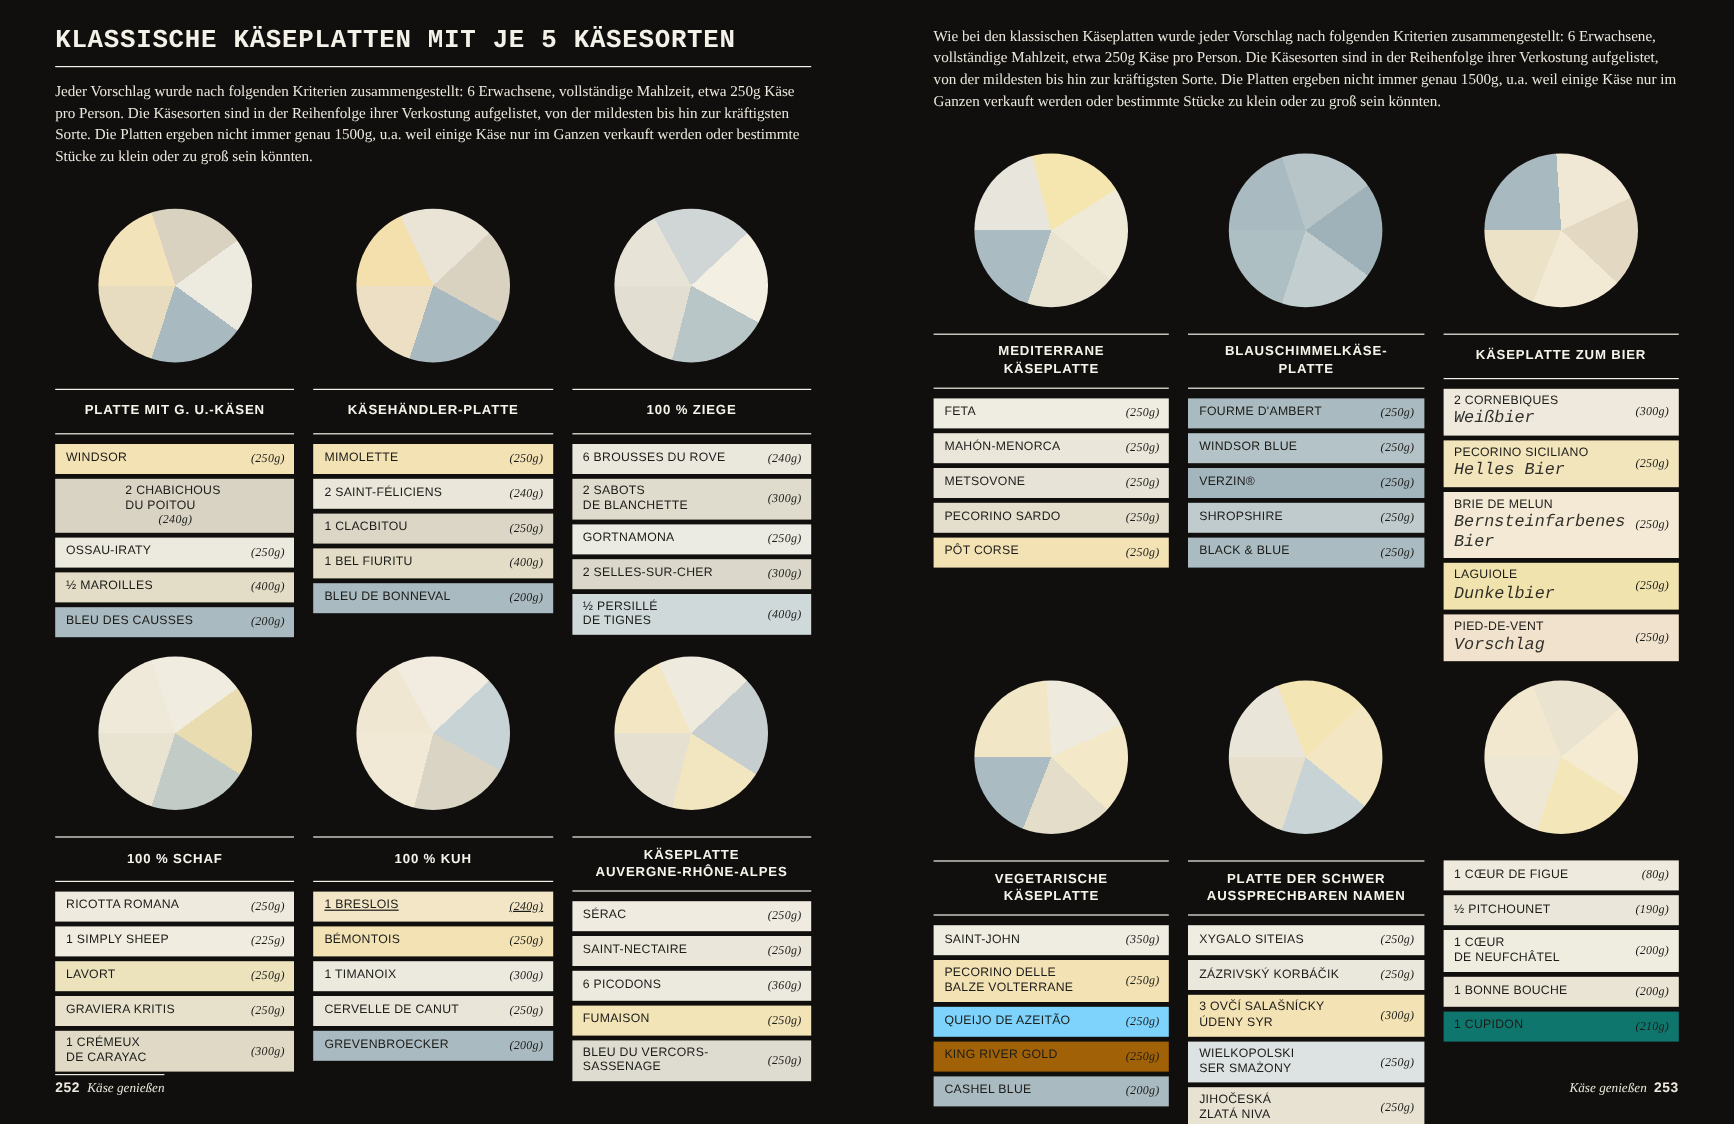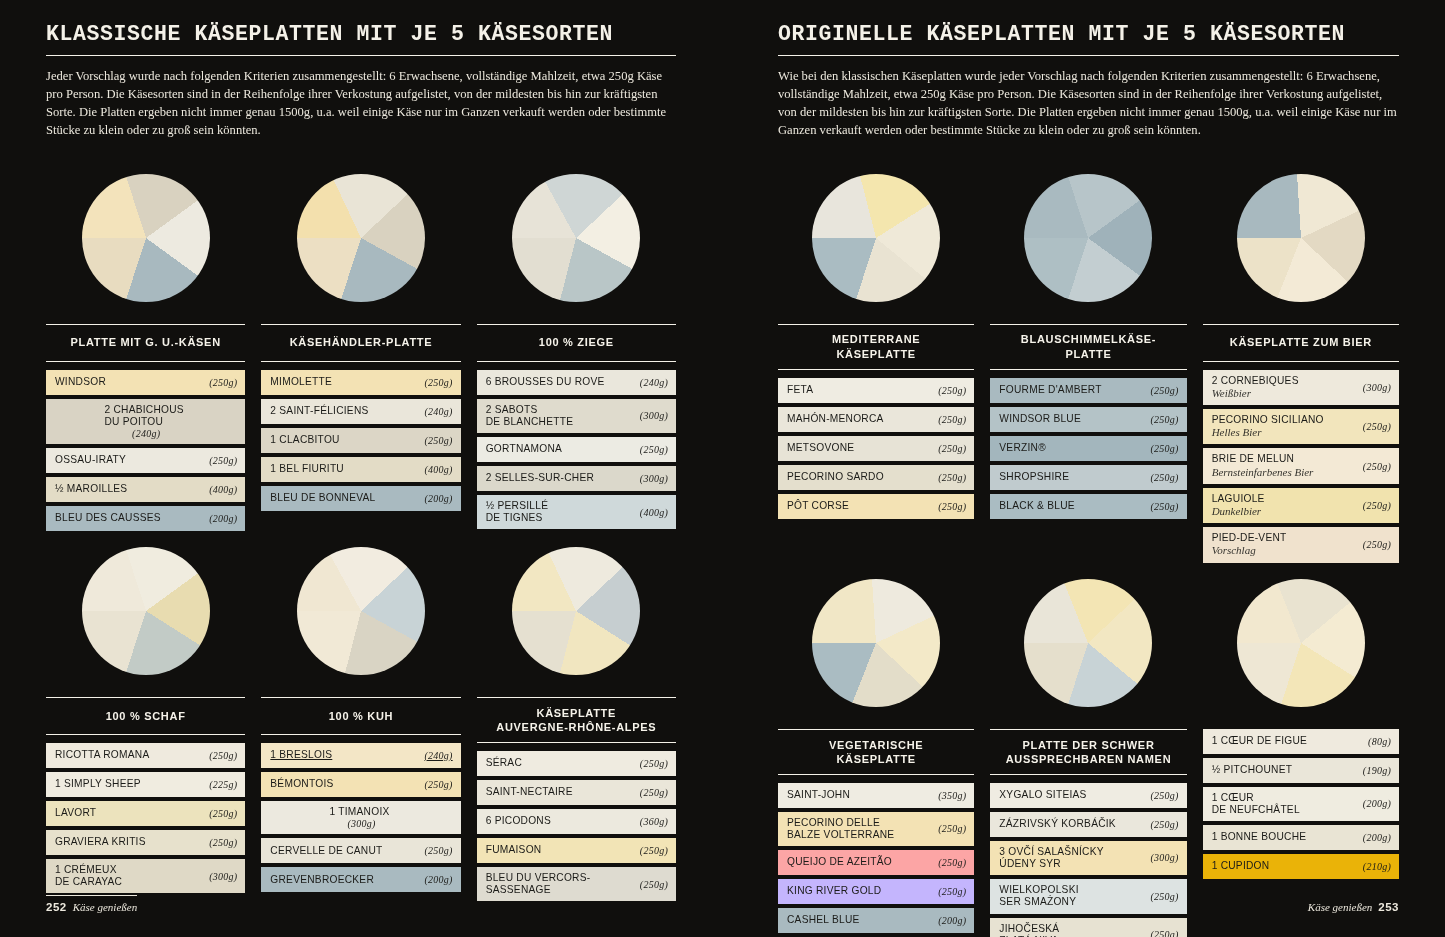--- a/index.html
+++ b/index.html
@@ -68,23 +68,23 @@
     display:flex; align-items:center; justify-content: space-between;
     padding: 5px 8px 5px 9px;
     min-height: 25px;
     font-size: 10.2px;
     letter-spacing: 0.25px;
     color: #1b1b18;
   }
   .row .nm { line-height:1.2; padding-right:4px; }
   .row .sub {
     display:block;
-    font-family: Liberation Serif, serif;
+    font-family: Liberation Mono, monospace;
     font-style: italic;
-    font-size: 11px;
+    font-size: 14px;
     letter-spacing: 0;
     opacity: .9;
   }
   .row .qt {
     font-family: "Liberation Serif", serif;
     font-style: italic;
     font-size: 10px;
     white-space: nowrap;
   }
 
@@ -228,21 +228,21 @@
           <div class="card-title">100 % KUH</div>
           <div class="rows">
             <div class="row" style="background: rgb(243, 230, 198); text-decoration: underline;">
               <span class="nm">1 BRESLOIS</span>
               <span class="qt">(240g)</span>
             </div>
             <div class="row" style="background: rgb(243, 226, 180);">
               <span class="nm">BÉMONTOIS</span>
               <span class="qt">(250g)</span>
             </div>
-            <div class="row" style="background: rgb(236, 233, 223); flex-direction: column;">
+            <div class="row" style="background: rgb(236, 233, 223);">
               <span class="nm">1 TIMANOIX</span>
               <span class="qt">(300g)</span>
             </div>
             <div class="row" style="background: rgb(233, 229, 216);">
               <span class="nm">CERVELLE DE CANUT</span>
               <span class="qt">(250g)</span>
             </div>
             <div class="row" style="background: rgb(169, 186, 192);">
               <span class="nm">GREVENBROECKER</span>
               <span class="qt">(200g)</span>
@@ -278,21 +278,20 @@
           </div>
         </div>
       </div>
     <div class="folio left">
       <span class="num">252</span>
       <span class="it">Käse genießen</span>
     </div>
   </div>
 
   <div class="col right">
-    <div class="title">ORIGINELLE KÄSEPLATTEN MIT JE 5 KÄSESORTEN</div>
     <div class="intro">Wie bei den klassischen Käseplatten wurde jeder Vorschlag nach folgenden Kriterien zusammengestellt: 6 Erwachsene, vollständige Mahlzeit, etwa 250g Käse pro Person. Die Käsesorten sind in der Reihenfolge ihrer Verkostung aufgelistet, von der mildesten bis hin zur kräftigsten Sorte. Die Platten ergeben nicht immer genau 1500g, u.a. weil einige Käse nur im Ganzen verkauft werden oder bestimmte Stücke zu klein oder zu groß sein könnten.</div>
     <div class="grid">
         <div class="card">
           <div class="pie-wrap">
             <div class="pie" style="background: conic-gradient(from -90deg, rgb(232, 229, 220) 0deg, rgb(232, 229, 220) 75.6deg, rgb(244, 230, 174) 75.6deg, rgb(244, 230, 174) 147.6deg, rgb(239, 233, 216) 147.6deg, rgb(239, 233, 216) 219.6deg, rgb(233, 227, 210) 219.6deg, rgb(233, 227, 210) 288deg, rgb(170, 188, 194) 288deg, rgb(170, 188, 194) 360deg);"></div>
           </div>
           <div class="card-title two">MEDITERRANE<br>KÄSEPLATTE</div>
           <div class="rows">
             <div class="row" style="background: rgb(239, 236, 226);">
               <span class="nm">FETA</span>
@@ -379,25 +378,25 @@
           <div class="card-title two">VEGETARISCHE<br>KÄSEPLATTE</div>
           <div class="rows">
             <div class="row" style="background: rgb(239, 236, 226);">
               <span class="nm">SAINT-JOHN</span>
               <span class="qt">(350g)</span>
             </div>
             <div class="row" style="background: rgb(243, 226, 180);">
               <span class="nm">PECORINO DELLE<br>BALZE VOLTERRANE</span>
               <span class="qt">(250g)</span>
             </div>
-            <div class="row" style="background: #fca5a5;">
+            <div class="row" style="background: #7dd3fc;">
               <span class="nm">QUEIJO DE AZEITÃO</span>
               <span class="qt">(250g)</span>
             </div>
-            <div class="row" style="background: #c4b5fd;">
+            <div class="row" style="background: #a16207;">
               <span class="nm">KING RIVER GOLD</span>
               <span class="qt">(250g)</span>
             </div>
             <div class="row" style="background: rgb(169, 186, 192);">
               <span class="nm">CASHEL BLUE</span>
               <span class="qt">(200g)</span>
             </div>
           </div>
         </div>
         <div class="card">
@@ -442,21 +441,21 @@
               <span class="qt">(190g)</span>
             </div>
             <div class="row" style="background: rgb(239, 236, 224);">
               <span class="nm">1 CŒUR<br>DE NEUFCHÂTEL</span>
               <span class="qt">(200g)</span>
             </div>
             <div class="row" style="background: rgb(233, 228, 212);">
               <span class="nm">1 BONNE BOUCHE</span>
               <span class="qt">(200g)</span>
             </div>
-            <div class="row" style="background: #eab308; gap: 17px;">
+            <div class="row" style="background: #0f766e; gap: 17px;">
               <span class="nm">1 CUPIDON</span>
               <span class="qt">(210g)</span>
             </div>
           </div>
         </div>
       </div>
     <div class="folio right">
       <span class="it">Käse genießen</span>
       <span class="num">253</span>
     </div>

